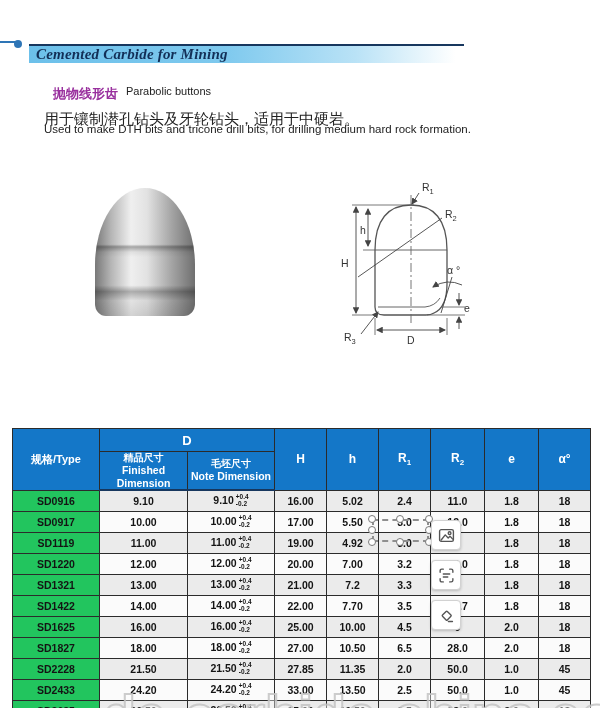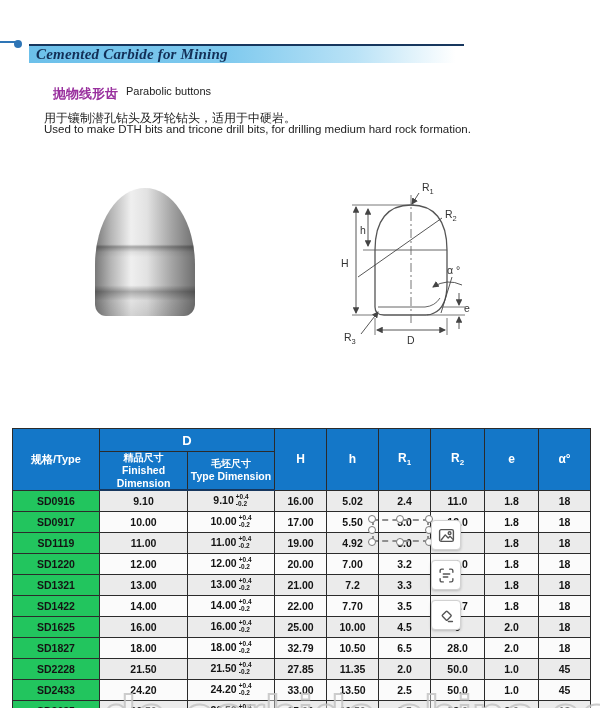--- a/index.html
+++ b/index.html
@@ -18,21 +18,21 @@
     border-top:2px solid #17375e;
     display:flex; align-items:center; padding-left:7px;
   }
   .header-bar .title {
     font-family:"Liberation Serif", serif; font-style:italic; font-weight:bold;
     font-size:15px; color:#122f57; letter-spacing:.2px;
   }
   
   .sec-zh { position:absolute; left:53px; top:45px; font-size:13px; font-weight:bold; color:#99309e; }
   .sec-en { position:absolute; left:126px; top:45px; font-size:11px; color:#222; }
-  .desc-zh { position:absolute; left:44px; top:70px; font-size:12px; color:#222; }
+  .desc-zh { position:absolute; left:44px; top:70px; font-size:15px; color:#222; }
   .desc-en { position:absolute; left:44px; top:83px; font-size:11.5px; color:#222; }
   
   .photo {
     position:absolute; left:95px; top:148px; width:100px; height:128px;
     border-radius:50% 50% 11px 11px / 60% 60% 12px 12px;
     background:
       linear-gradient(180deg, rgba(0,0,0,0) 0 44%, rgba(0,0,0,.30) 46%, rgba(0,0,0,.06) 50%, rgba(0,0,0,0) 54%,
                       rgba(0,0,0,0) 76%, rgba(0,0,0,.28) 81%, rgba(0,0,0,.05) 88%, rgba(0,0,0,.12) 100%),
       linear-gradient(90deg,#787878 0%,#b5b5b5 16%,#efefef 36%,#e2e2e2 52%,#a6a6a6 76%,#6f6f6f 100%);
   }
@@ -173,21 +173,21 @@
         <th rowspan="2" class="h-col">e</th>
         <th rowspan="2" class="h-col">α°</th>
       </tr>
       <tr>
         <th class="h-sub">
           <div>精品尺寸</div>
           <div class="en">Finished Dimension</div>
         </th>
         <th class="h-sub">
           <div>毛坯尺寸</div>
-          <div class="en">Type Dimension</div>
+          <div class="en">Note Dimension</div>
         </th>
       </tr>
     </thead>
     <tbody>
         <tr>
           <td class="type-cell">SD0916</td>
           <td>9.10</td>
           <td><span>9.10</span><span class="tol">
               <span>+0.4</span>
               <span>-0.2</span>
@@ -283,21 +283,21 @@
           <td>2.0</td>
           <td>18</td>
         </tr>
         <tr>
           <td class="type-cell">SD1827</td>
           <td>18.00</td>
           <td><span>18.00</span><span class="tol">
               <span>+0.4</span>
               <span>-0.2</span>
             </span></td>
-          <td>32.79</td>
+          <td>27.00</td>
           <td>10.50</td>
           <td>6.5</td>
           <td>28.0</td>
           <td>2.0</td>
           <td>18</td>
         </tr>
         <tr>
           <td class="type-cell">SD2228</td>
           <td>21.50</td>
           <td><span>21.50</span><span class="tol">

